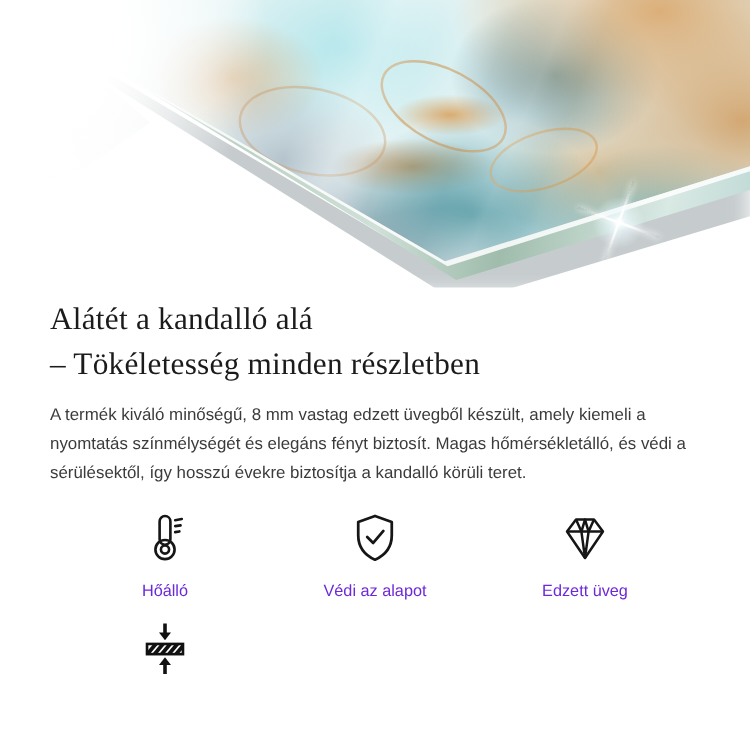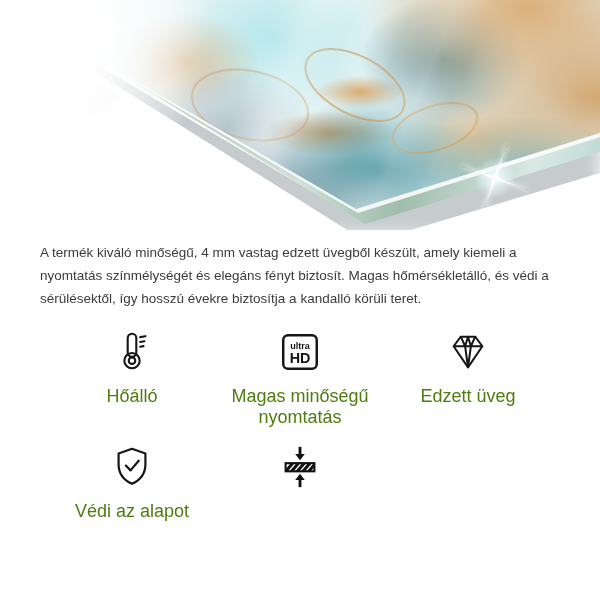--- a/index.html
+++ b/index.html
@@ -99,21 +99,21 @@
     font-size:13.5px; line-height:1.7; color:#3b3b3b;
   }
 
   
   .features {
     margin-top:14px; padding:0 8px;
     display:grid; grid-template-columns:repeat(3, 1fr); row-gap:12px;
   }
   .feature { display:flex; flex-direction:column; align-items:center; text-align:center; }
   .icon-wrap { height:54px; display:flex; align-items:center; justify-content:center; }
-  .feature-label { margin-top:7px; font-size:18px; color:#4d7c0f; }
+  .feature-label { margin-top:7px; font-size:13px; color:#6d28d9; }
   svg { display:block; }
   .hd-top { font:bold 9.5px "Liberation Sans", sans-serif; fill:#141414; }
   .hd-bottom { font:bold 15px "Liberation Sans", sans-serif; fill:#141414; }
 </style>
 </head>
 <body>
 
 <div class="page">
 
   <div class="hero">
@@ -125,70 +125,64 @@
       <div class="vein v2"></div>
       <div class="vein v3"></div>
     </div>
     <div class="bevel"></div>
     <div class="sheen"></div>
     <div class="white-fade"></div>
     <div class="sparkle"></div>
   </div>
 
   <div class="content">
-    <p class="desc">A termék kiváló minőségű, 4 mm vastag edzett üvegből készült, amely kiemeli a nyomtatás színmélységét és elegáns fényt biztosít. Magas hőmérsékletálló, és védi a sérülésektől, így hosszú évekre biztosítja a kandalló körüli teret.</p>
+    <h1 class="title">
+      <span>Alátét a kandalló alá</span>
+      <span>– Tökéletesség minden részletben</span>
+    </h1>
+    <p class="desc">A termék kiváló minőségű, 8 mm vastag edzett üvegből készült, amely kiemeli a nyomtatás színmélységét és elegáns fényt biztosít. Magas hőmérsékletálló, és védi a sérülésektől, így hosszú évekre biztosítja a kandalló körüli teret.</p>
 
     <div class="features">
 
       <div class="feature">
         <div class="icon-wrap">
           <svg width="46" height="46" viewBox="0 0 48 48" fill="none" stroke="#161616" stroke-width="2.2" stroke-linecap="round">
             <rect x="19.5" y="5" width="9" height="24" rx="4.5"></rect>
             <circle cx="24" cy="33" r="8"></circle>
             <circle cx="24" cy="33" r="3.4"></circle>
             <line x1="32.5" y1="8.5" x2="38" y2="7.5"></line>
             <line x1="32.5" y1="13.5" x2="37" y2="12.8"></line>
             <line x1="32.5" y1="18.5" x2="36" y2="17.9"></line>
           </svg>
         </div>
         <div class="feature-label">Hőálló</div>
       </div>
 
-      <div class="feature">
-        <div class="icon-wrap">
-          <svg width="46" height="46" viewBox="0 0 48 48">
-            <rect x="6.5" y="6.5" width="35" height="35" rx="5" fill="none" stroke="#161616" stroke-width="2.6"></rect>
-            <text class="hd-top" x="24" y="21" text-anchor="middle">ultra</text>
-            <text class="hd-bottom" x="24" y="35" text-anchor="middle">HD</text>
-          </svg>
-        </div>
-        <div class="feature-label">Magas minőségű nyomtatás</div>
+
+      <div class="feature">
+        <div class="icon-wrap">
+          <svg width="46" height="46" viewBox="0 0 48 48" fill="none" stroke="#161616" stroke-width="2.3" stroke-linecap="round" stroke-linejoin="round">
+            <path d="M24 5 L38 10 V21 C38 30.5 32.5 37.6 24 41.5 C15.5 37.6 10 30.5 10 21 V10 Z"></path>
+            <path d="M17.5 22.5 L22.5 27.5 L31 17.5"></path>
+          </svg>
+        </div>
+        <div class="feature-label">Védi az alapot</div>
       </div>
 
       <div class="feature">
         <div class="icon-wrap">
           <svg width="46" height="46" viewBox="0 0 48 48" fill="none" stroke="#161616" stroke-width="2.1" stroke-linejoin="round">
             <path d="M9 18 L16.5 8 H31.5 L39 18 L24 40 Z"></path>
             <path d="M9 18 H39"></path>
             <path d="M16.5 8 L21 18 L24 40"></path>
             <path d="M31.5 8 L27 18 L24 40"></path>
             <path d="M21 18 L24 8 L27 18"></path>
           </svg>
         </div>
         <div class="feature-label">Edzett üveg</div>
-      </div>
-
-      <div class="feature">
-        <div class="icon-wrap">
-          <svg width="46" height="46" viewBox="0 0 48 48" fill="none" stroke="#161616" stroke-width="2.3" stroke-linecap="round" stroke-linejoin="round">
-            <path d="M24 5 L38 10 V21 C38 30.5 32.5 37.6 24 41.5 C15.5 37.6 10 30.5 10 21 V10 Z"></path>
-            <path d="M17.5 22.5 L22.5 27.5 L31 17.5"></path>
-          </svg>
-        </div>
-        <div class="feature-label">Védi az alapot</div>
       </div>
 
 
       <div class="feature">
         <div class="icon-wrap">
           <svg width="46" height="46" viewBox="0 0 48 48">
             <line x1="24" y1="3" x2="24" y2="11" stroke="#111" stroke-width="3"></line>
             <polygon points="19,10.5 29,10.5 24,17" fill="#111"></polygon>
             <line x1="24" y1="45" x2="24" y2="37" stroke="#111" stroke-width="3"></line>
             <polygon points="19,37.5 29,37.5 24,31" fill="#111"></polygon>

